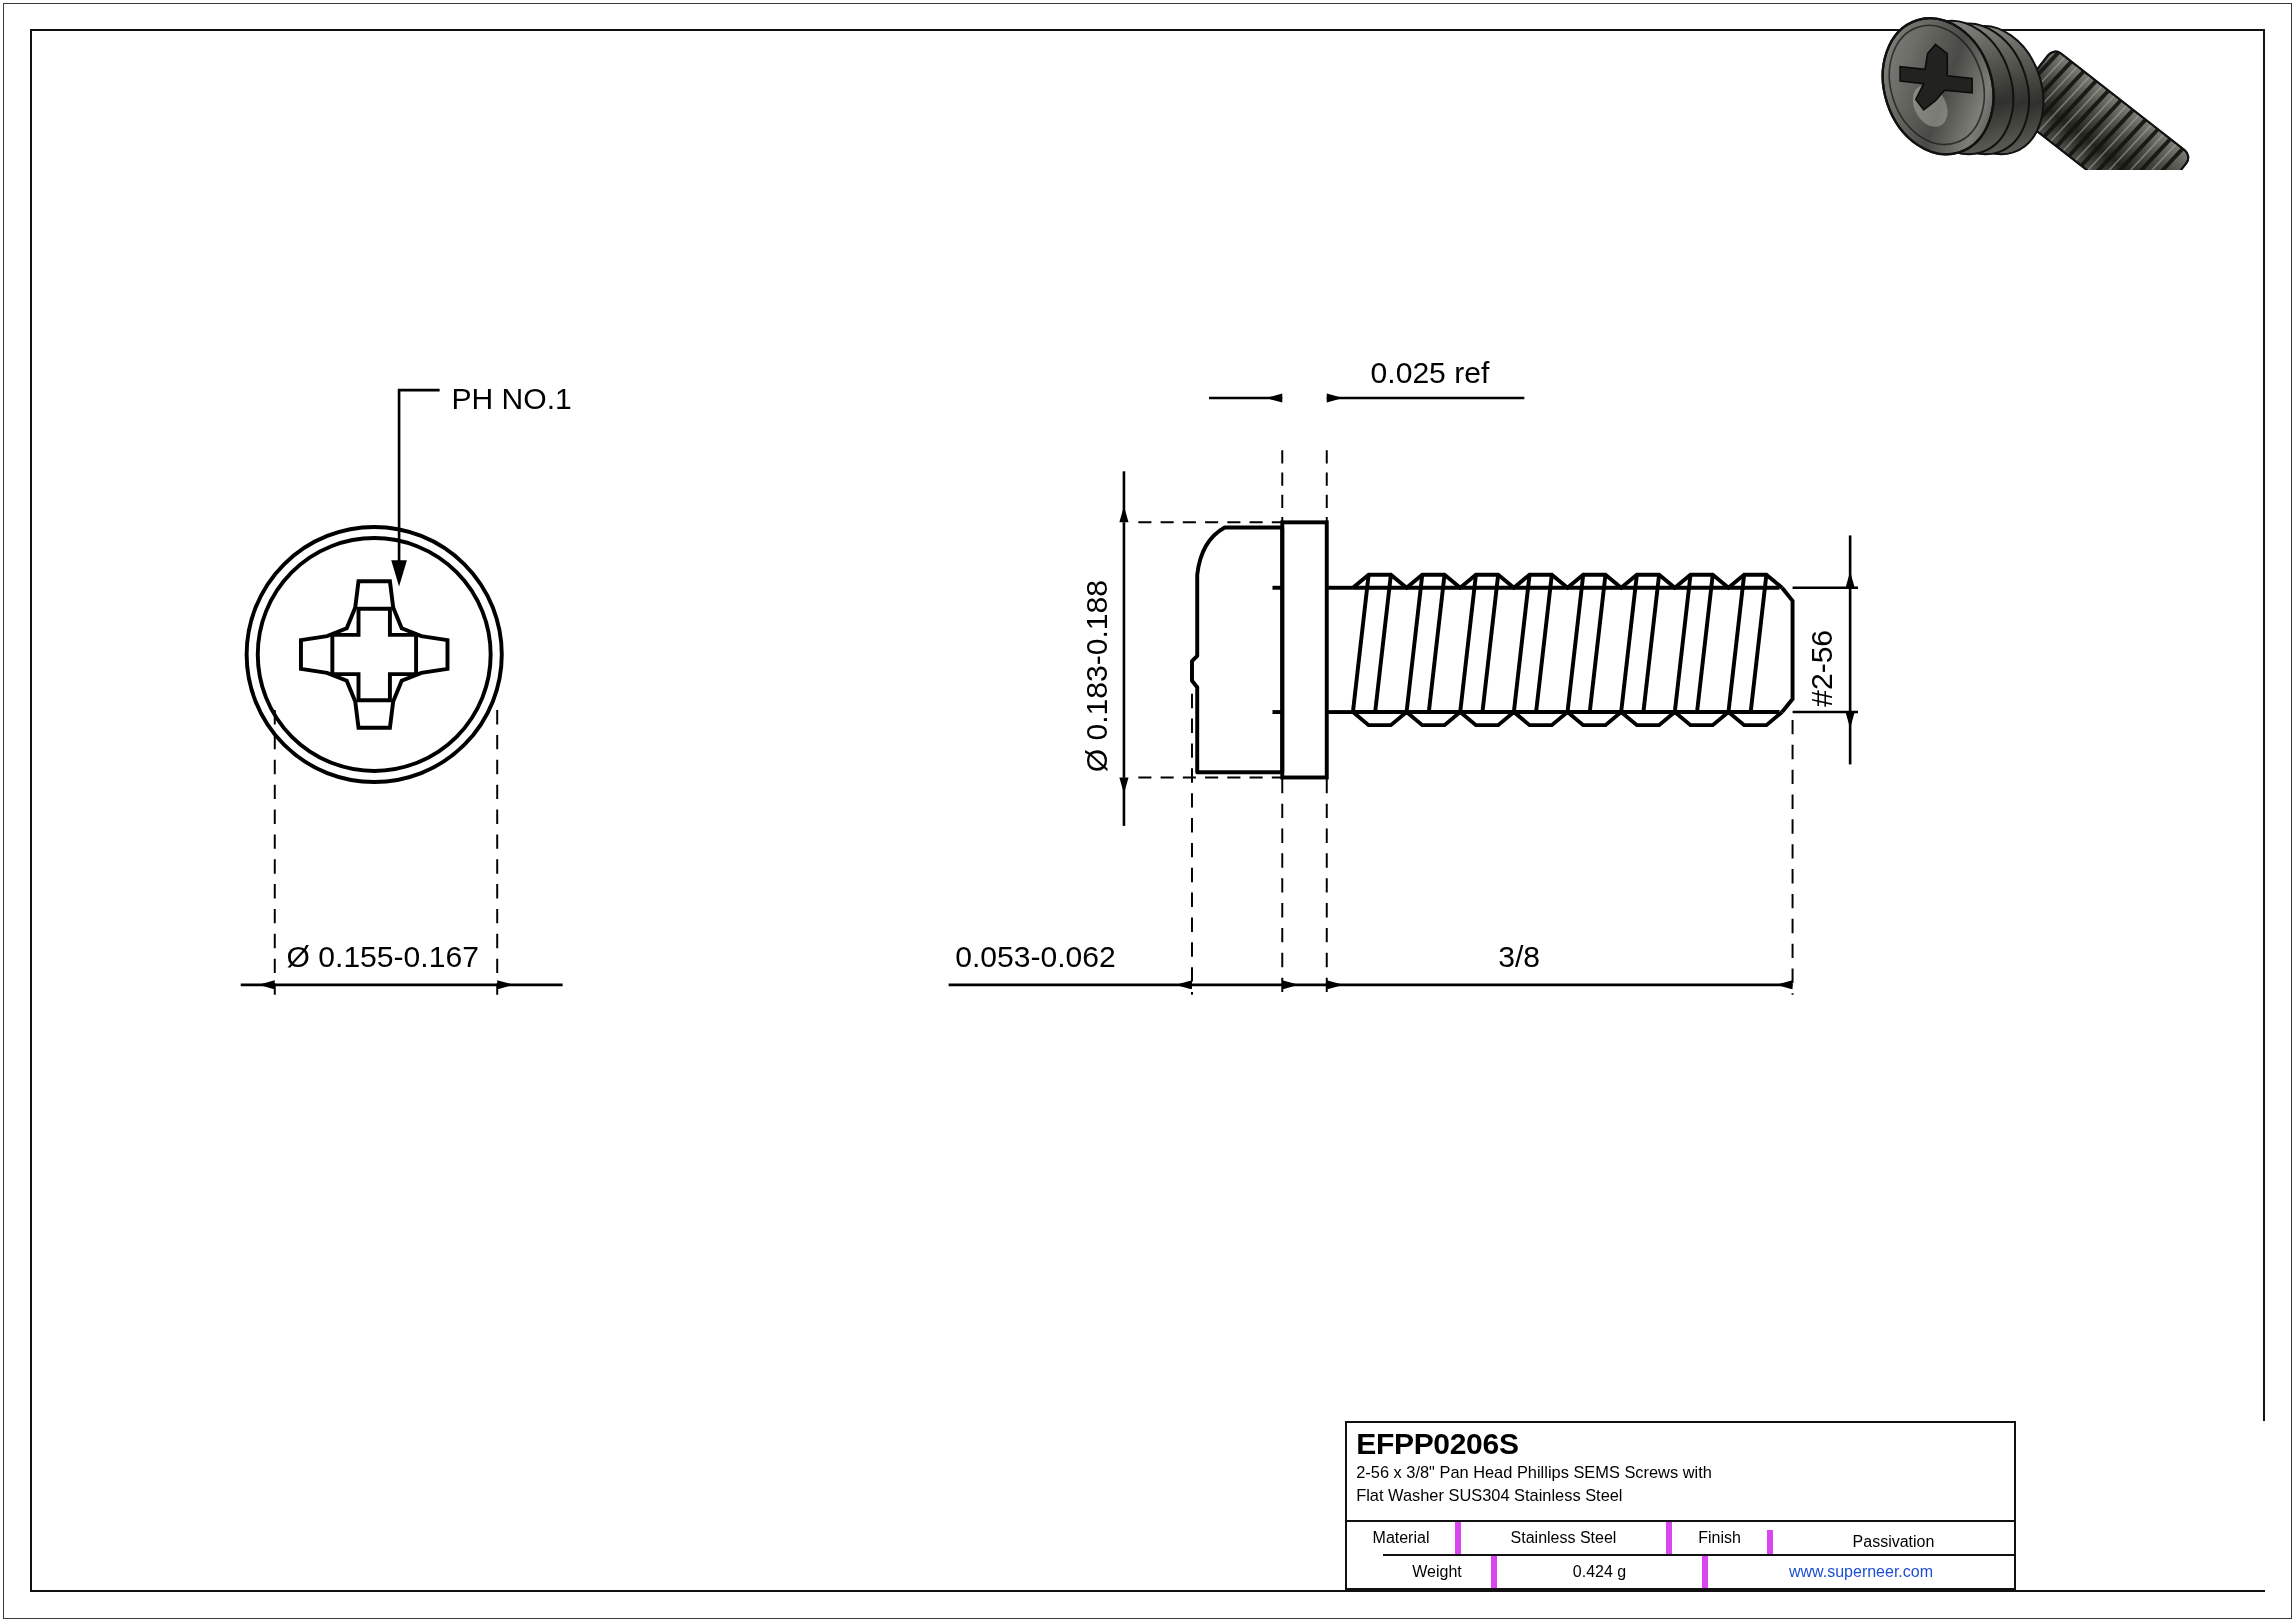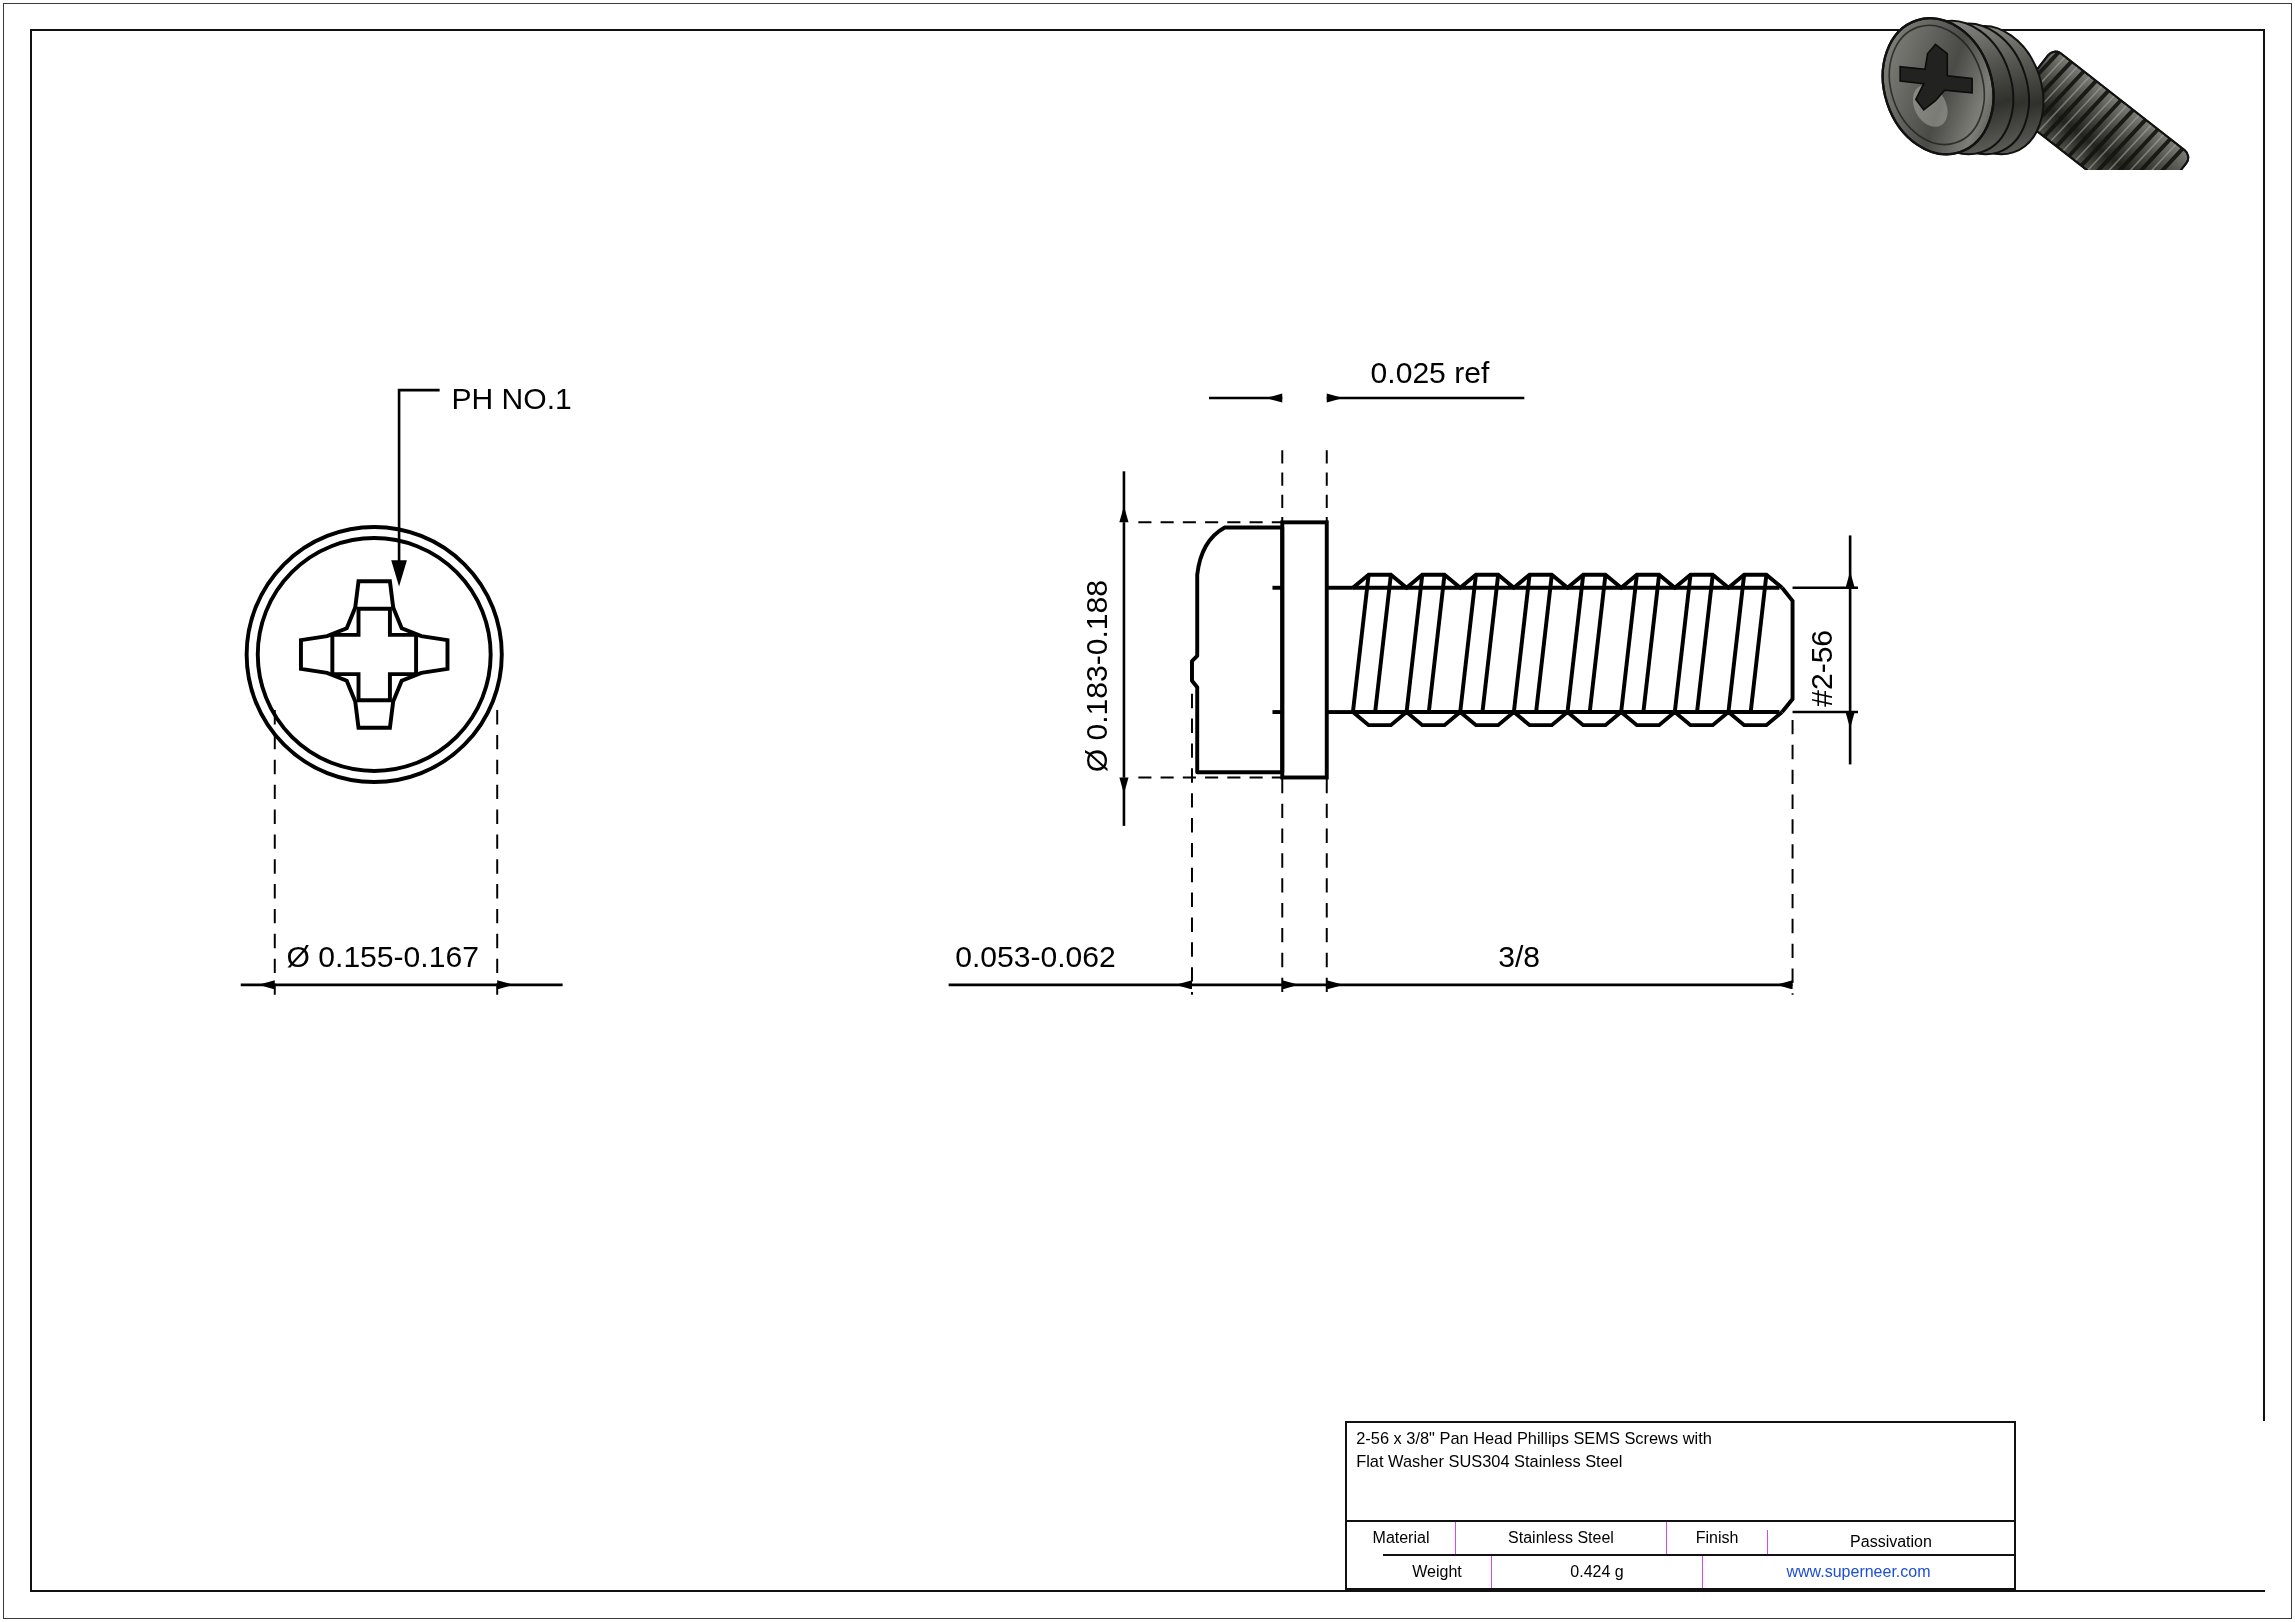--- a/index.html
+++ b/index.html
@@ -85,21 +85,21 @@
   .tb-cell {
     display: flex;
     align-items: center;
     justify-content: center;
     font-size: 16px;
     color: #000;
     box-sizing: border-box;
     white-space: nowrap;
     overflow: hidden;
   }
-  .tb-cell + .tb-cell { border-left: 1px solid #d946ef; }
+  .tb-cell + .tb-cell { border-left: 6px solid #d946ef; }
   .c-label   { flex: 0 0 108px; }
   .c-value   { flex: 0 0 211px; }
   .c-label2  { flex: 0 0 101px; }
   .c-value2  { flex: 1 1 auto; margin-top: 8px; }
   .c-web     { flex: 1 1 auto; color: #1d4ed8; }
 
   
   #logo-panel {
     width: 249px;
     border: 2px solid #111;
@@ -352,20 +352,21 @@
     </g>
     <ellipse cx="162" cy="112" rx="82" ry="106" transform="rotate(-18 162 112)" fill="none" stroke="#111" stroke-width="3.5"></ellipse>
   </g>
 </svg>
 
 <div id="title-block">
 
   <div id="title-block-main">
 
     <div id="tb-desc-area">
+      <div id="part-number">EFPP0206S</div>
       <div class="desc-line">2-56 x 3/8" Pan Head Phillips SEMS Screws with</div>
       <div class="desc-line">Flat Washer SUS304 Stainless Steel</div>
     </div>
 
     <div class="tb-row">
       <div class="tb-cell c-label">Material</div>
       <div class="tb-cell c-value">Stainless Steel</div>
       <div class="tb-cell c-label2">Finish</div>
       <div class="tb-cell c-value2">Passivation</div>
     </div>

